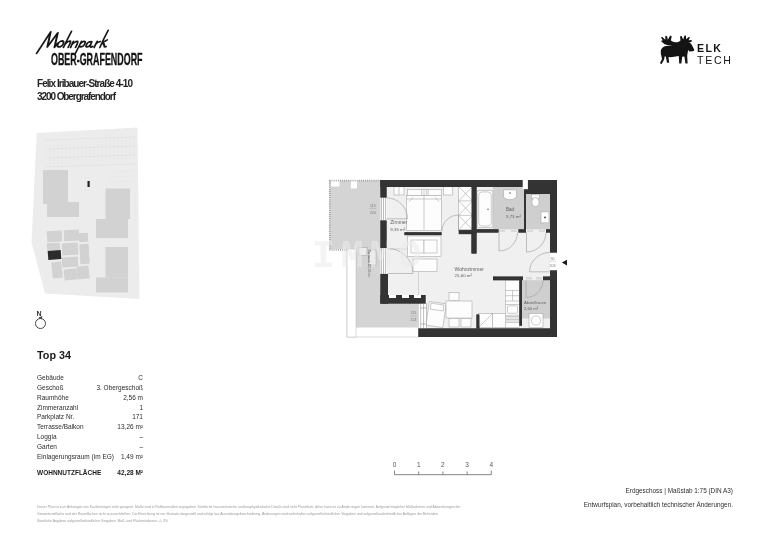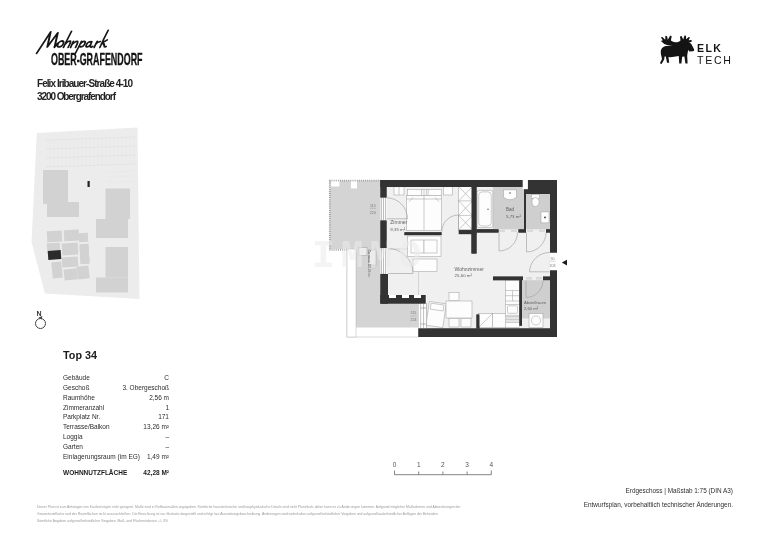--- a/index.html
+++ b/index.html
@@ -72,21 +72,21 @@
     </g>
     <rect x="48" y="250.5" width="13" height="9" fill="#2b2b2b" transform="rotate(-4 54 255)"></rect>
     <rect x="87.5" y="181" width="2.2" height="6" fill="#222"></rect>
 
     <text x="36.5" y="316" font-size="7" font-weight="bold" fill="#333">N</text>
     <circle cx="40.5" cy="323.5" r="5" fill="none" stroke="#444" stroke-width="1"></circle>
     <path d="M38.5,317.5 l4,-1.5 -1,3.5 z" fill="#444"></path>
   </g>
 </svg>
 
-<div class="abs" style="left:37px;top:346px;width:106px;color:#2b2b2b;margin-left:26px;">
+<div class="abs" style="left:37px;top:346px;width:106px;color:#2b2b2b;">
   <div style="font-size:10.8px;font-weight:bold;color:#1c1c1c;padding-top:3px;">Top 34</div>
   <div style="margin-top:12px;font-size:6.5px;line-height:9.85px;">
     <div style="position:relative;white-space:nowrap;">Gebäude<span style="position:absolute;right:0">C</span></div>
     <div style="position:relative;white-space:nowrap;">Geschoß<span style="position:absolute;right:0">3. Obergeschoß</span></div>
     <div style="position:relative;white-space:nowrap;">Raumhöhe<span style="position:absolute;right:0">2,56 m</span></div>
     <div style="position:relative;white-space:nowrap;">Zimmeranzahl<span style="position:absolute;right:0">1</span></div>
     <div style="position:relative;white-space:nowrap;">Parkplatz Nr.<span style="position:absolute;right:0">171</span></div>
     <div style="position:relative;white-space:nowrap;">Terrasse/Balkon<span style="position:absolute;right:0">13,26 m²</span></div>
     <div style="position:relative;white-space:nowrap;">Loggia<span style="position:absolute;right:0">–</span></div>
     <div style="position:relative;white-space:nowrap;">Garten<span style="position:absolute;right:0">–</span></div>

